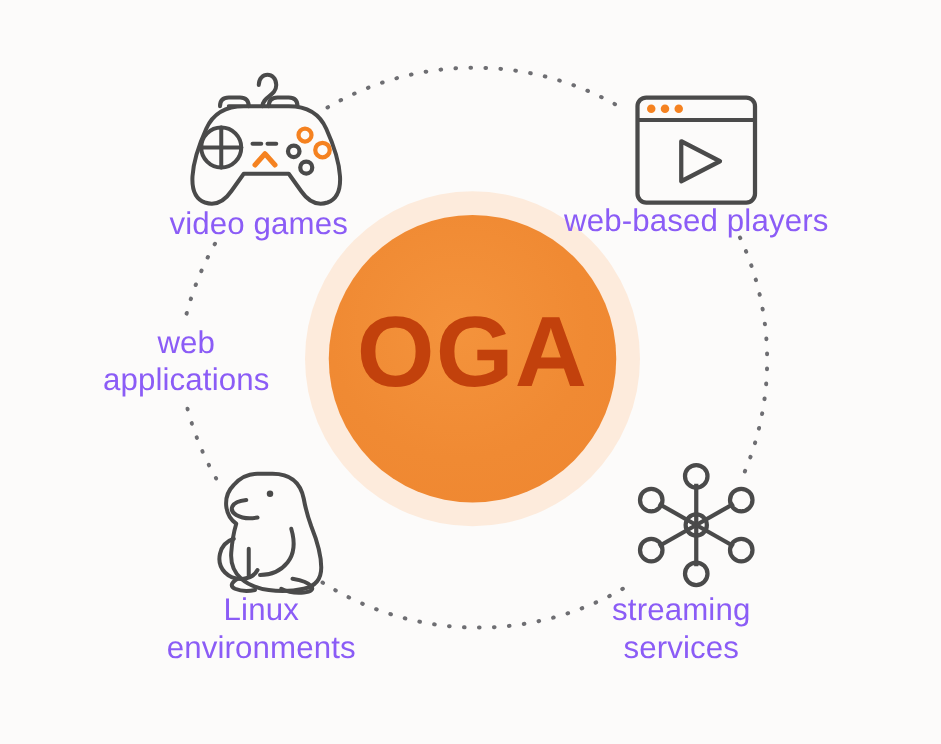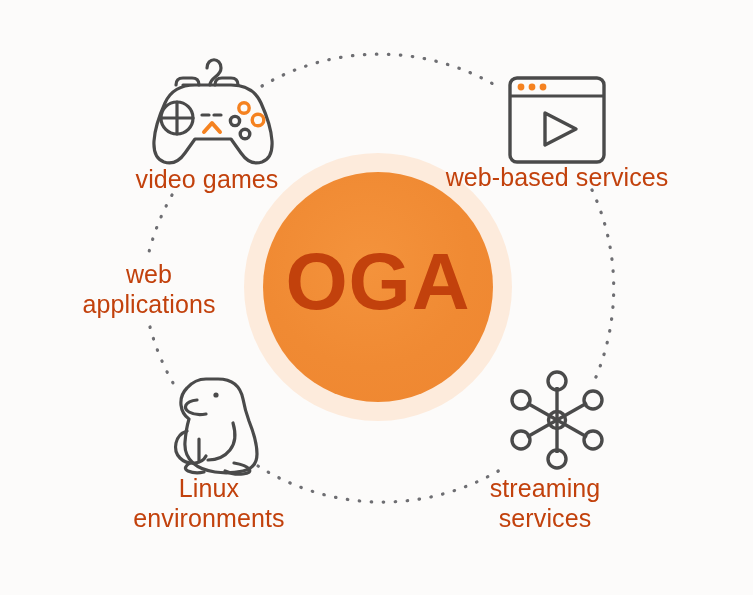--- a/index.html
+++ b/index.html
@@ -24,21 +24,21 @@
     position: absolute;
     left: 0;
     top: 0;
     width: 753px;
     height: 595px;
     display: block;
   }
   .node-label {
     position: absolute;
     text-align: center;
-    color: #c2410c;
+    color: #8b5cf6;
     font-size: 25px;
     line-height: 30px;
     font-weight: 400;
     letter-spacing: 0.1px;
     white-space: pre-line;
     pointer-events: none;
   }
   #label-video-games {
     left: 82px;
     top: 164px;
@@ -203,21 +203,21 @@
 
       <path d="M -20 38 q -8 5 -2 8 q 7 3 16 1"></path>
       <path d="M 24 38 q 12 2 15 6 q 3 4 -6 5 q -10 1 -18 -3"></path>
     </g>
   </svg>
 
   <div id="center-text">OGA</div>
 
   <div class="node-label" id="label-video-games">video games</div>
 
-  <div class="node-label" id="label-web-based-players">web-based services</div>
+  <div class="node-label" id="label-web-based-players">web-based players</div>
 
   <div class="node-label" id="label-streaming-services">streaming
 services</div>
 
   <div class="node-label" id="label-linux-environments">Linux
 environments</div>
 
   <div class="node-label" id="label-web-applications">web
 applications</div>
 

